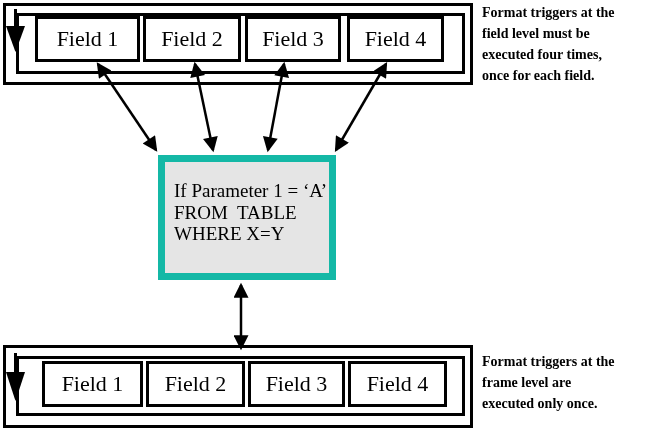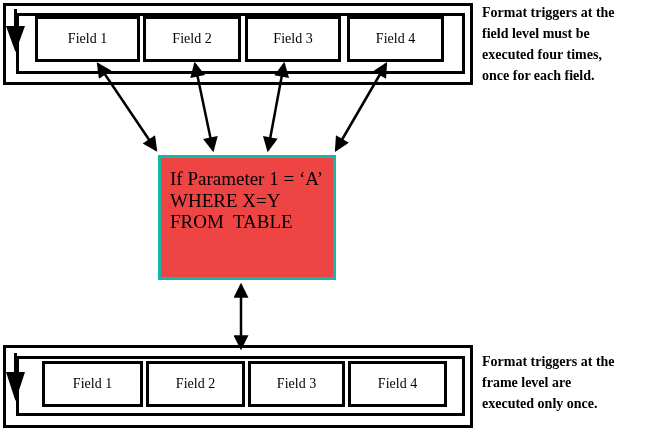--- a/index.html
+++ b/index.html
@@ -30,21 +30,21 @@
   .bot-inner  { left: 16px; top: 356px; width: 449px; height: 60px; }
 
   .field {
     position: absolute;
     box-sizing: border-box;
     border: 3px solid #000000;
     background: #ffffff;
     display: flex;
     align-items: center;
     justify-content: center;
-    font-size: 14px;
+    font-size: 22px;
     line-height: 1;
     white-space: pre;
   }
   .field.trow { top: 16px;  height: 46px; }
   .field.brow { top: 361px; height: 46px; }
 
   .tf1 { left: 35px;  width: 105px; }
   .tf2 { left: 143px; width: 98px; }
   .tf3 { left: 245px; width: 96px; }
   .tf4 { left: 347px; width: 97px; }
@@ -54,23 +54,23 @@
   .bf3 { left: 248px; width: 97px; }
   .bf4 { left: 348px; width: 99px; }
 
   .code-box {
     position: absolute;
     left: 158px;
     top: 155px;
     width: 178px;
     height: 125px;
     box-sizing: border-box;
-    border: 3px solid #14b8a6;
-    background: #ef4444;
-    padding: 10px 2px 0 9px;
+    border: 7px solid #14b8a6;
+    background: #e5e5e5;
+    padding: 18px 2px 0 9px;
   }
   .code-line {
     font-size: 19px;
     line-height: 21.5px;
     white-space: pre;
   }
 
   .note {
     position: absolute;
     width: 182px;
@@ -96,22 +96,22 @@
 
   <div class="rect top-outer"></div>
   <div class="rect top-inner"></div>
   <div class="field trow tf1">Field 1</div>
   <div class="field trow tf2">Field 2</div>
   <div class="field trow tf3">Field 3</div>
   <div class="field trow tf4">Field 4</div>
 
   <div class="code-box">
     <div class="code-line">If Parameter 1 = ‘A’</div>
+    <div class="code-line">FROM  TABLE</div>
     <div class="code-line">WHERE X=Y</div>
-    <div class="code-line">FROM  TABLE</div>
   </div>
 
   <div class="rect bot-outer"></div>
   <div class="rect bot-inner"></div>
   <div class="field brow bf1">Field 1</div>
   <div class="field brow bf2">Field 2</div>
   <div class="field brow bf3">Field 3</div>
   <div class="field brow bf4">Field 4</div>
 
   <div class="note note-top">Format triggers at the

